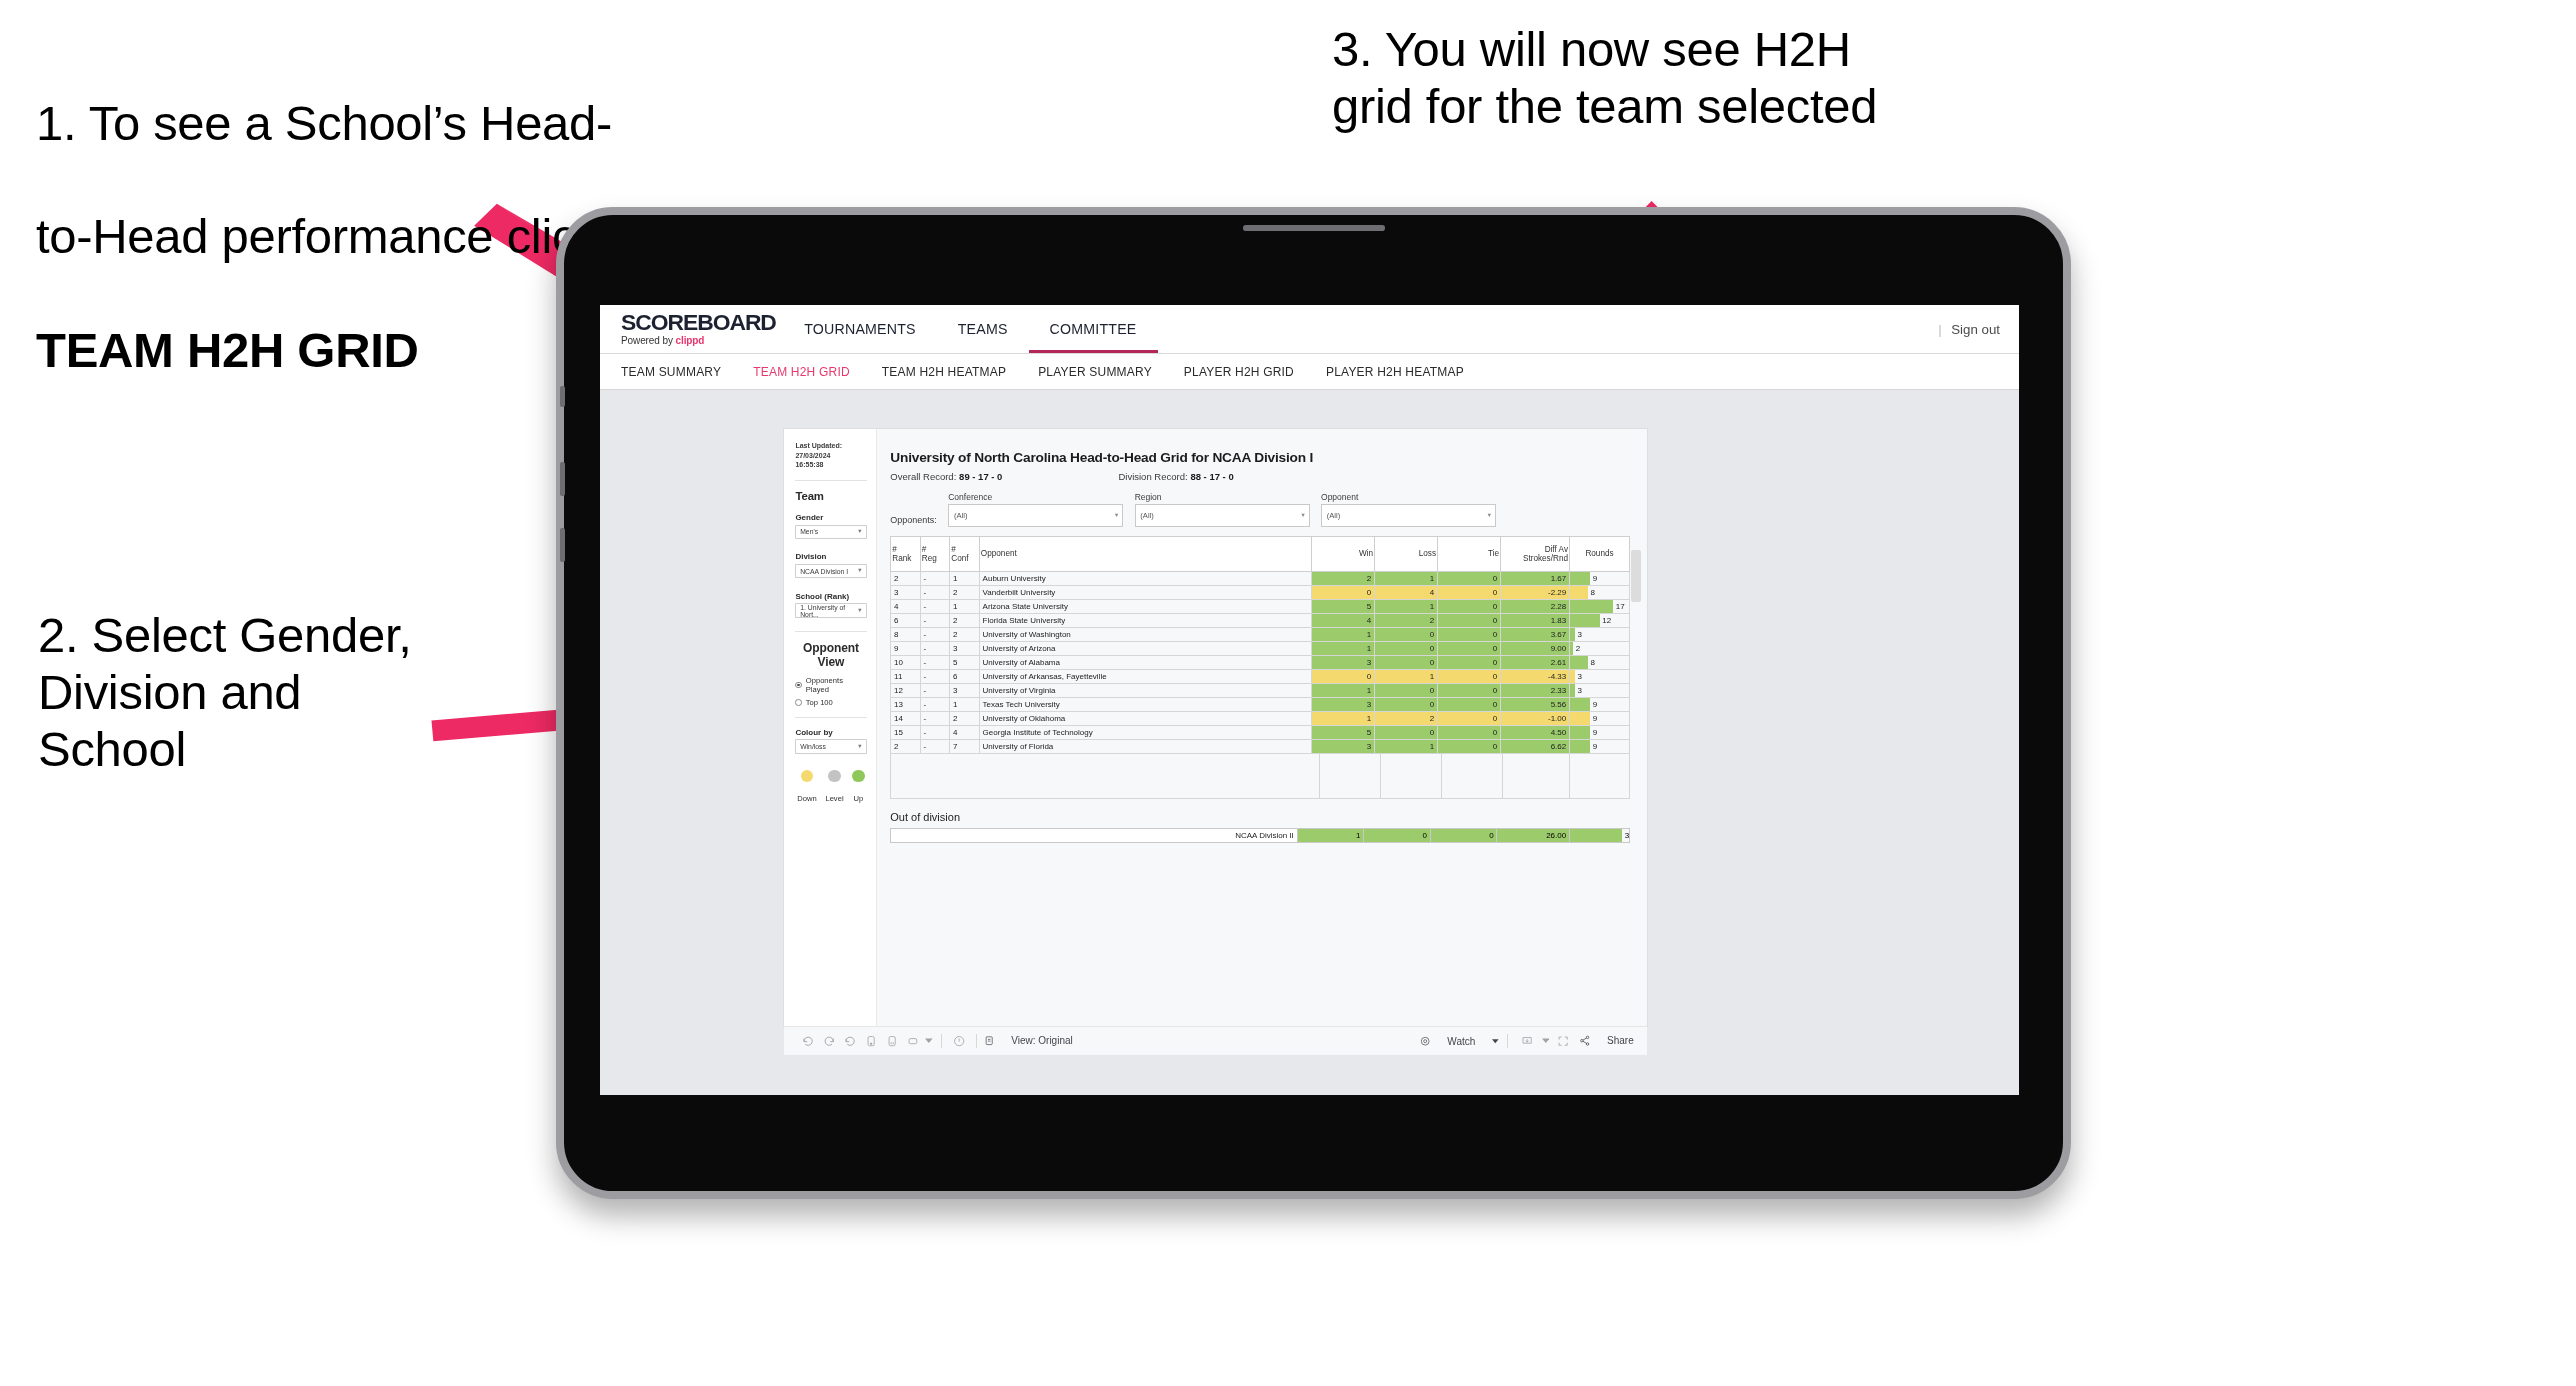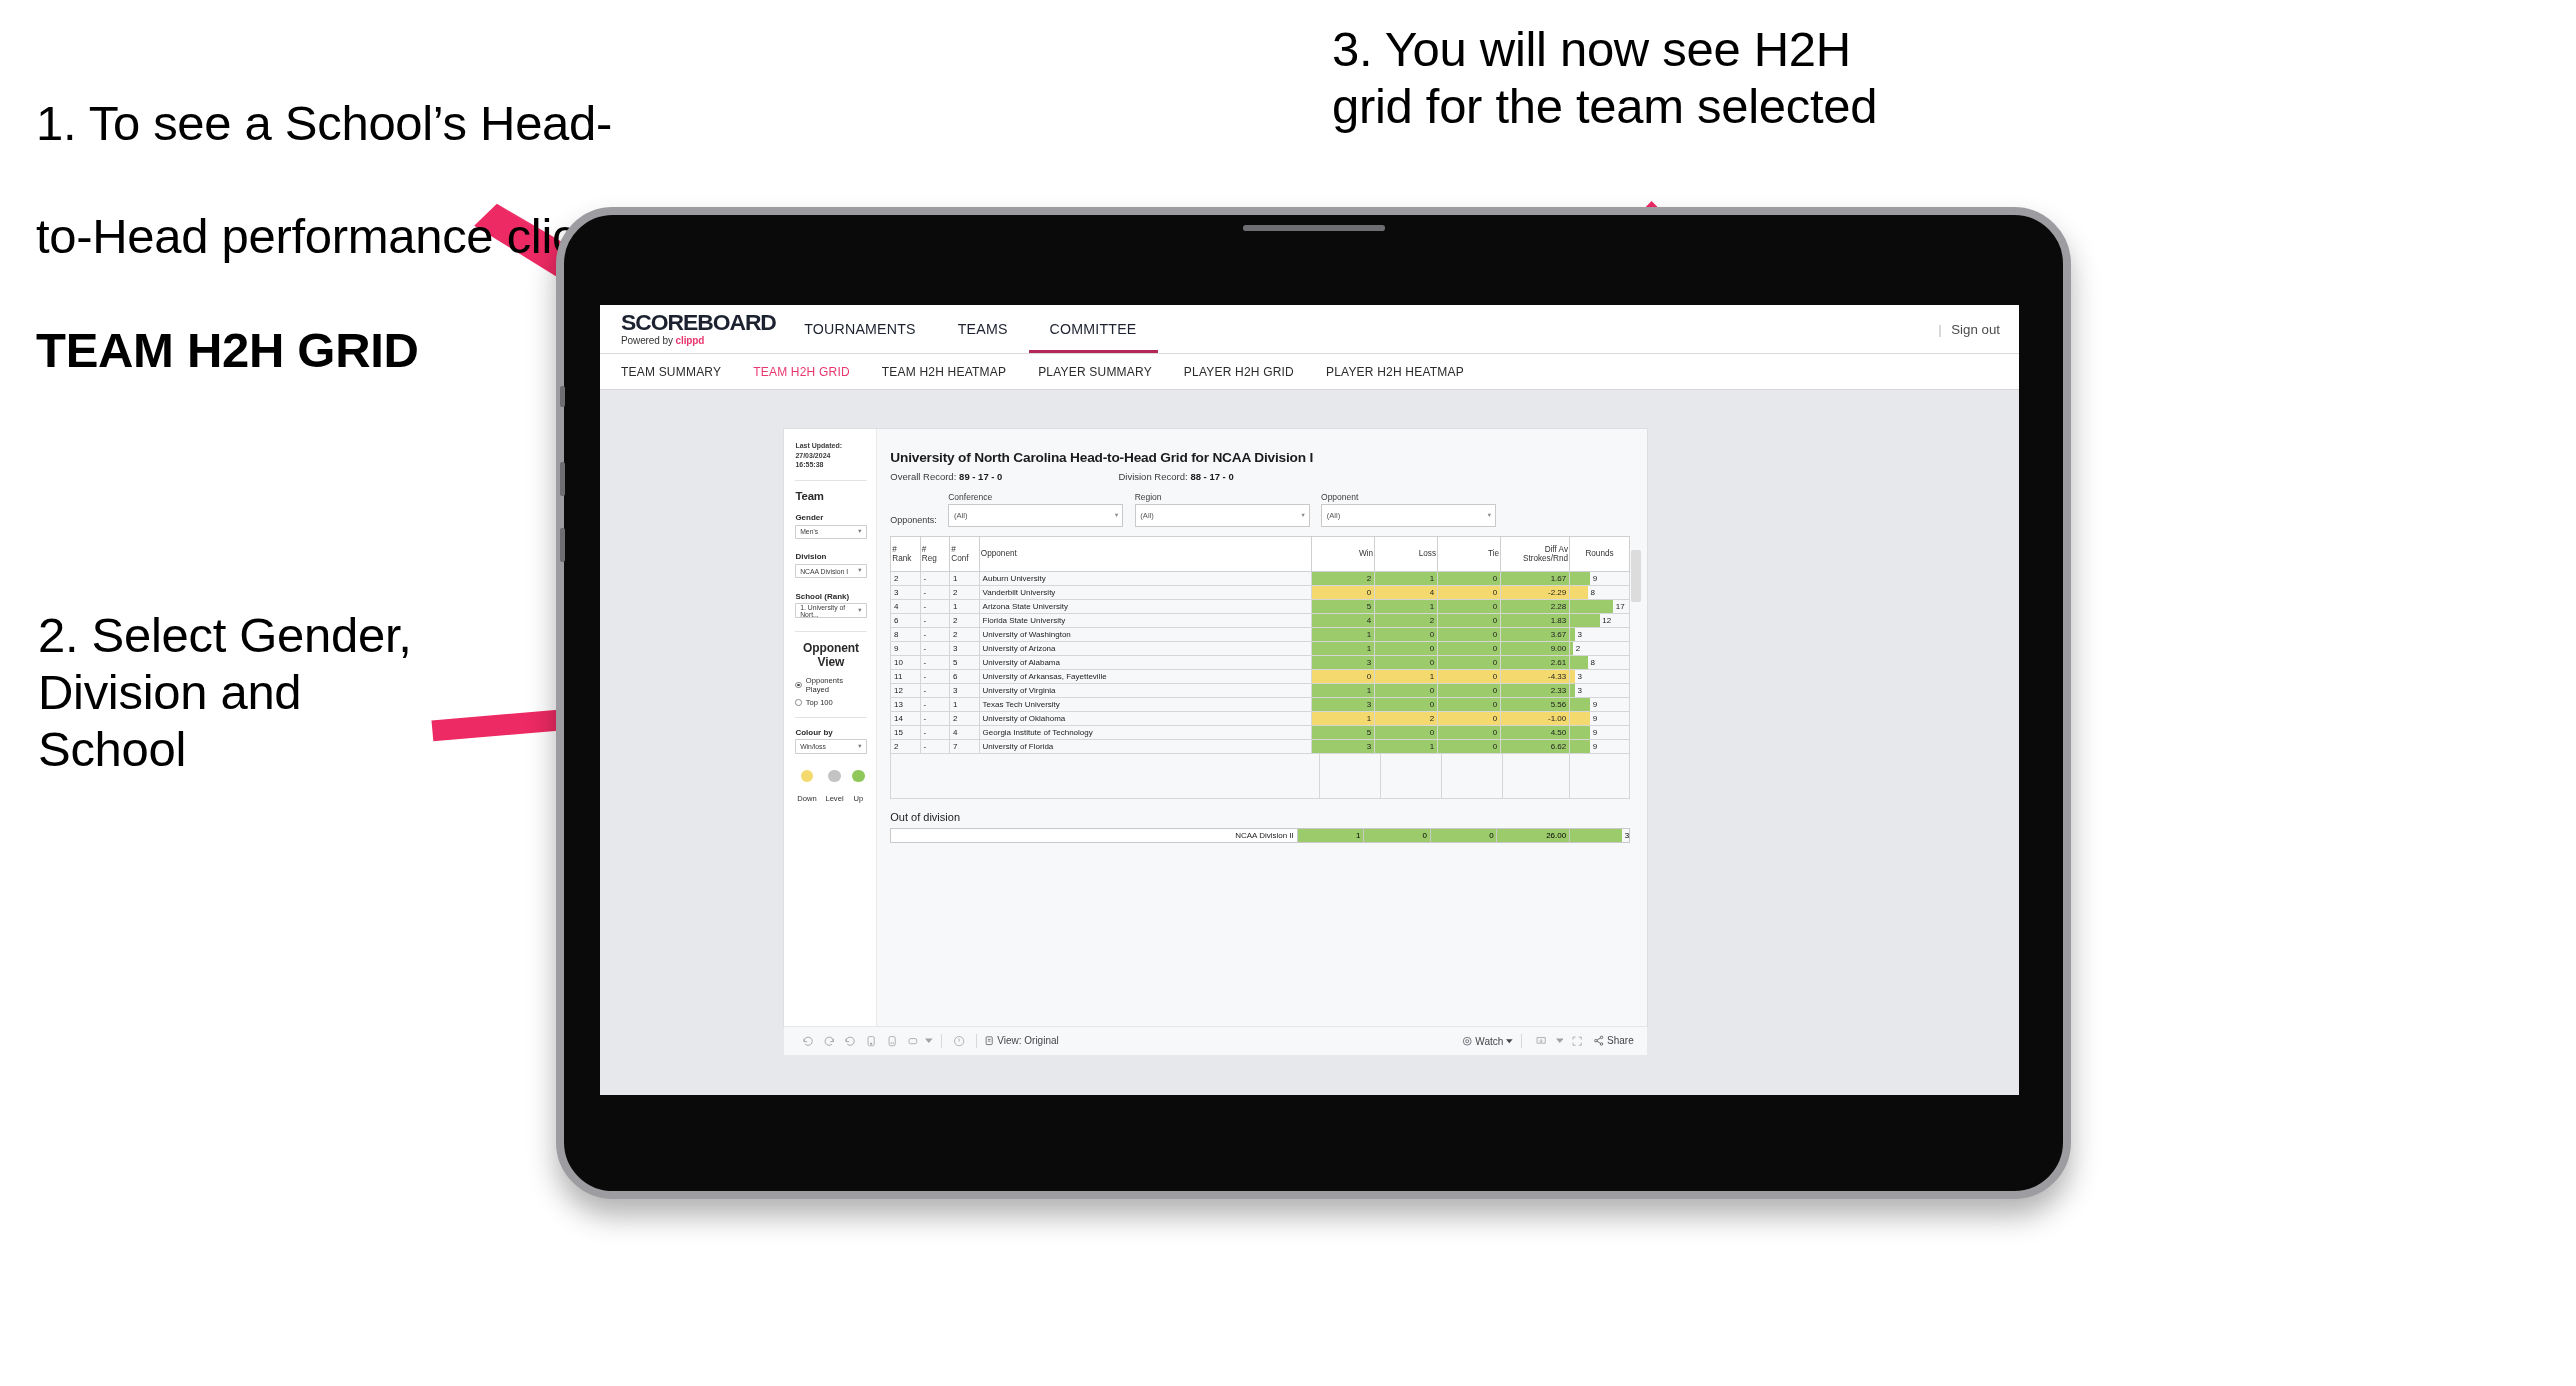--- a/index.html
+++ b/index.html
@@ -173,21 +173,21 @@
   #ood-label{text-align:right;background:#fff;color:#222;}
 
   
   #tb-toolbar{
     position:absolute;left:184px;top:636px;width:863px;height:29px;background:#f7f8fa;
     border-top:0.9px solid #e6e6e6;display:flex;align-items:center;padding:0 13.3px;box-sizing:border-box;
     color:#6e6e73;font-size:9.5px;gap:0;
   }
   .tb-ic{width:21px;height:21px;display:flex;align-items:center;justify-content:center;opacity:.62;}
   .tb-sep{width:0.9px;height:13.3px;background:#d8d8d8;margin:0 6.6px;}
-  .tb-text{display:flex;align-items:center;gap:3px;color:#44444a;font-size:10px;}
+  .tb-text{display:flex;align-items:center;gap:17px;color:#44444a;font-size:10px;}
   #tb-right{margin-left:auto;display:flex;align-items:center;gap:1.9px;}
 </style>
 </head>
 <body>
 
 <svg class="arrow-svg" viewBox="0 0 2717 1462">
   <g fill="#ED2A63">
 
     <polygon points="524,215 808,396 760,404 790,372 734,400 772,360"></polygon>
     <path d="M524,215 L790,382 L768,404 L500,238 Z"></path>

